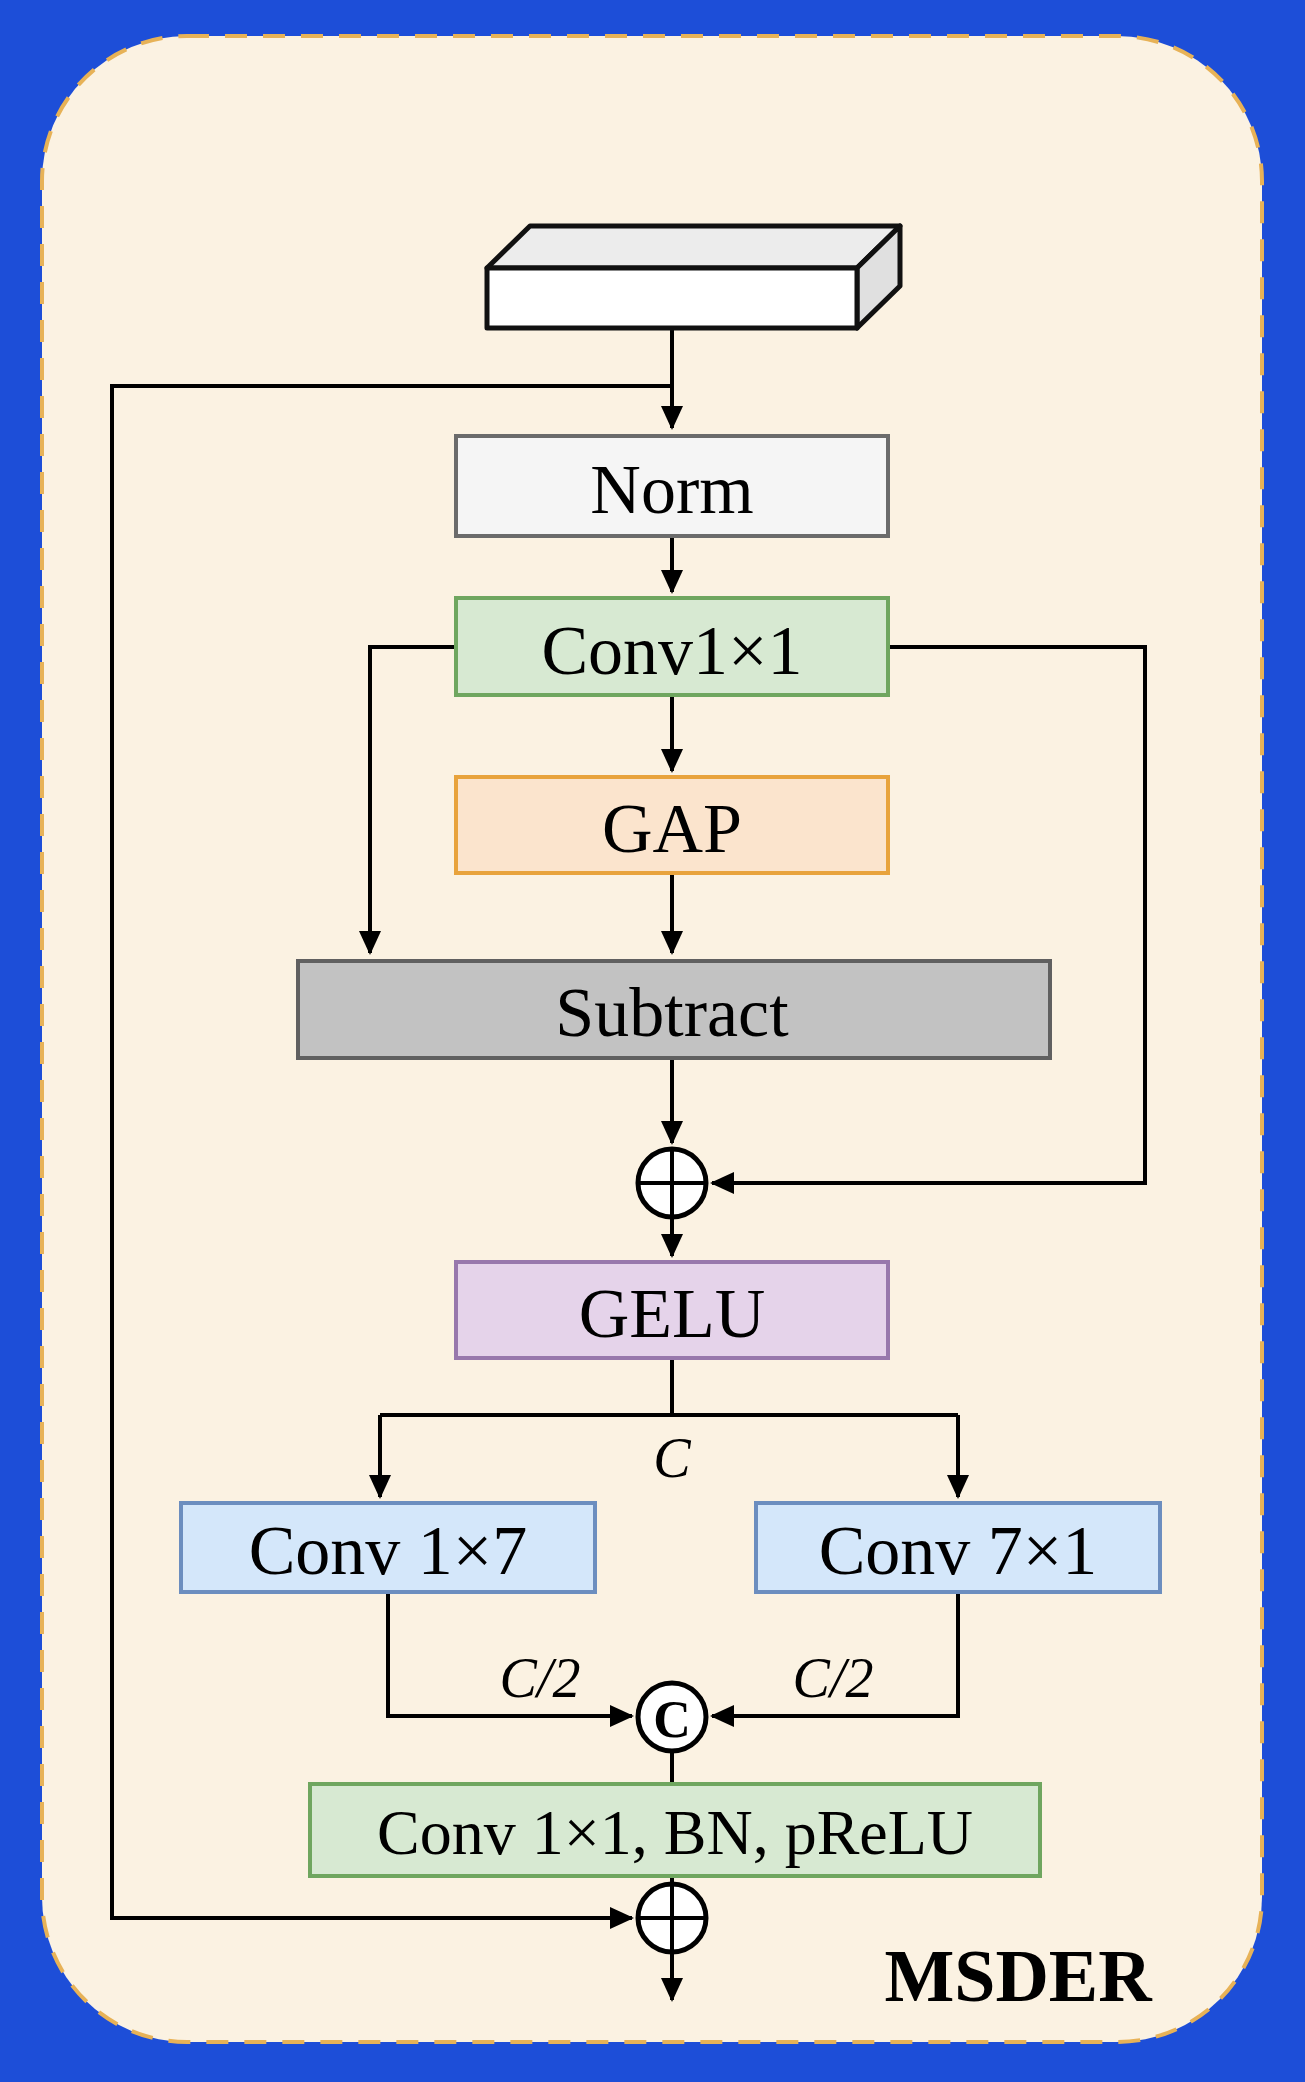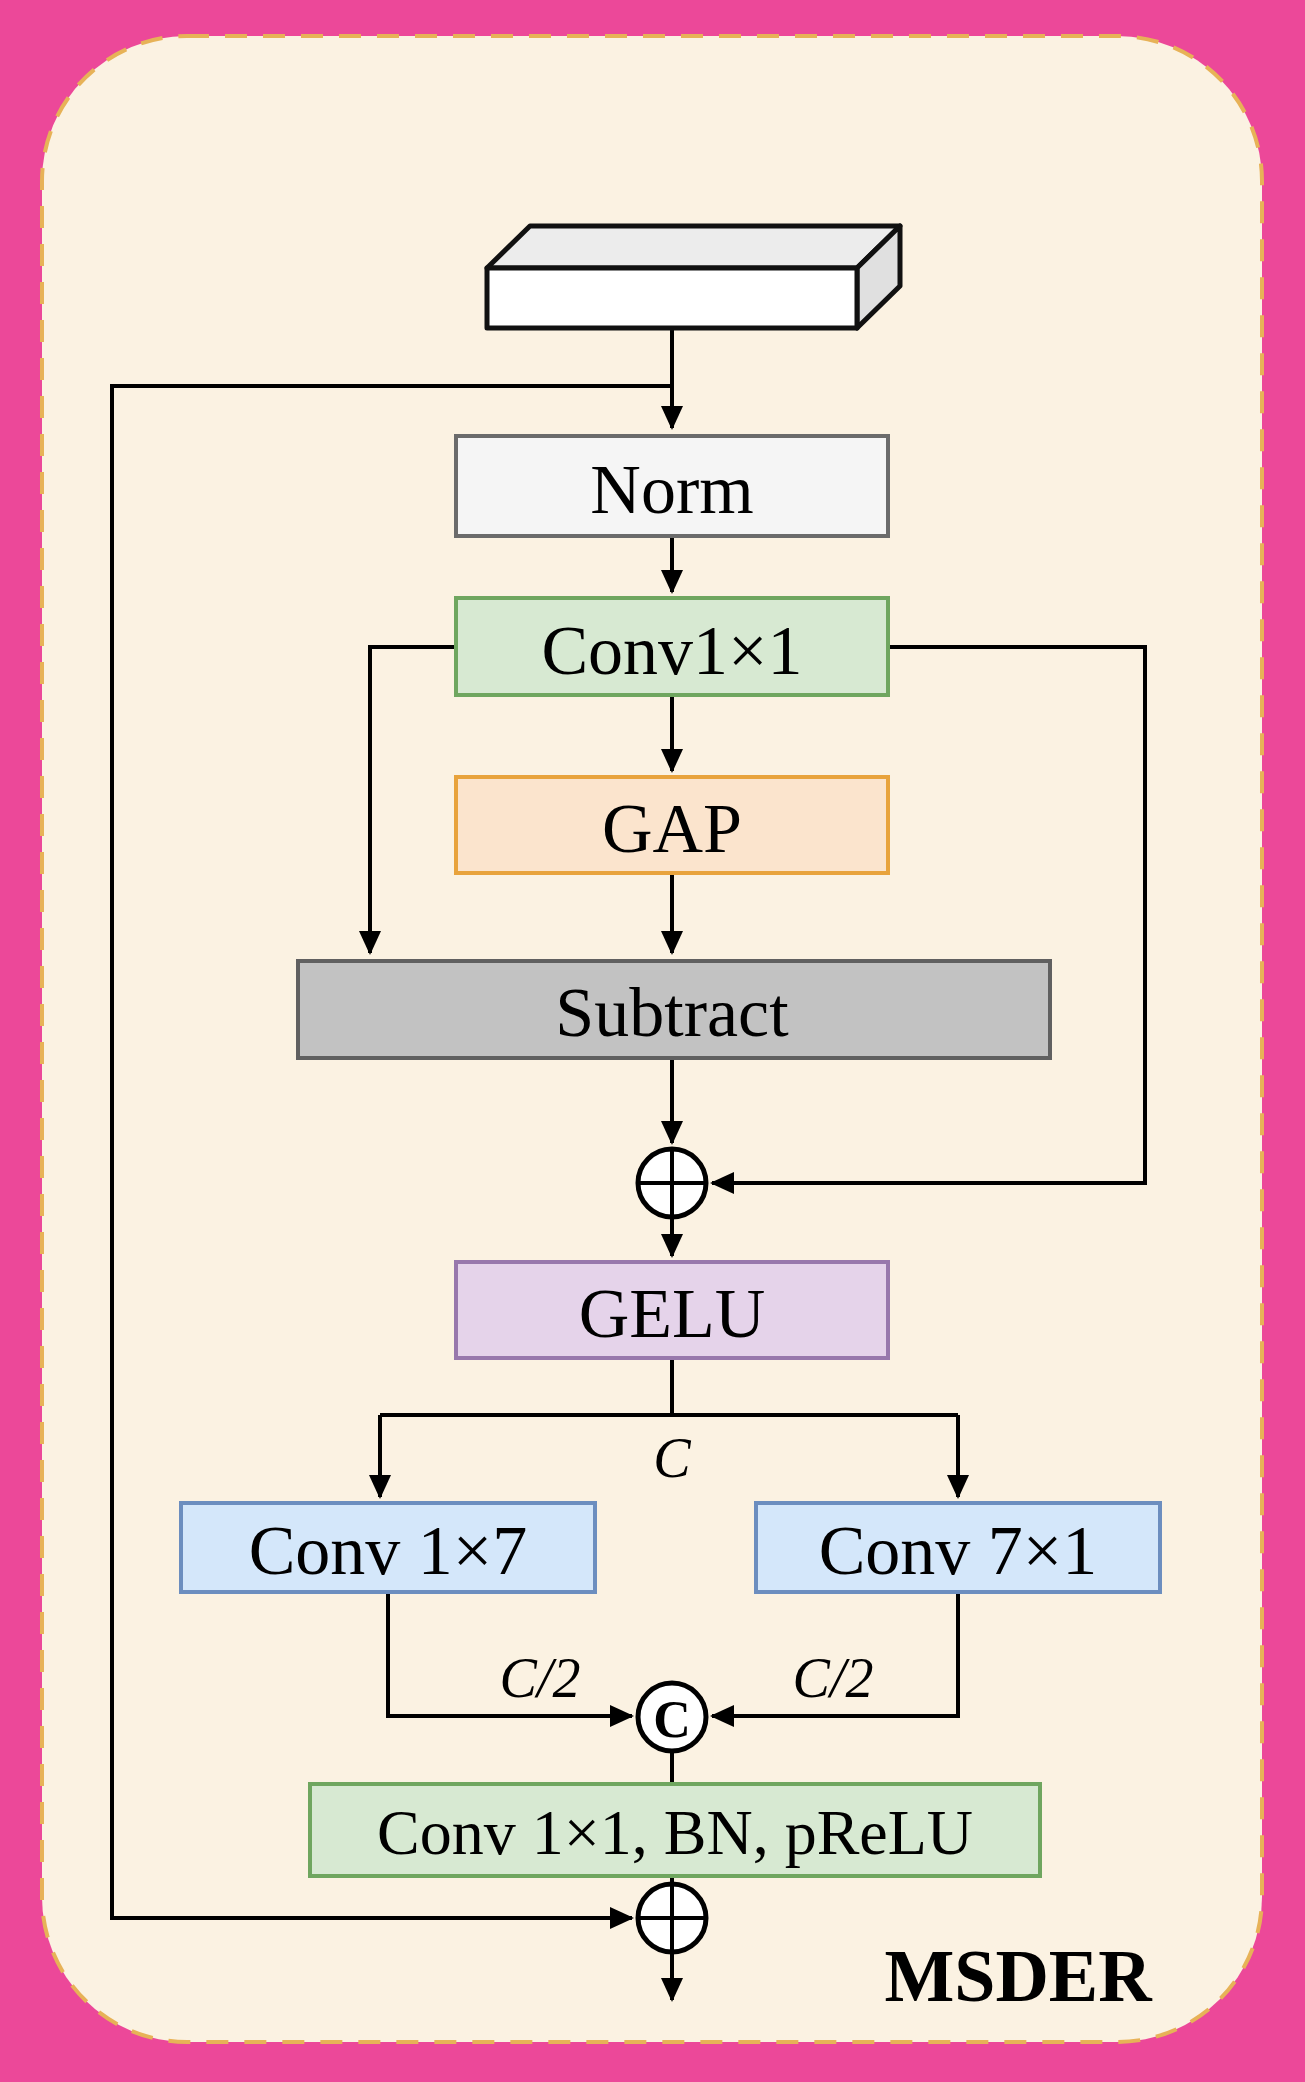--- a/index.html
+++ b/index.html
@@ -1,16 +1,16 @@
 <!DOCTYPE html>
 <html><head>
 <meta charset="utf-8">
 <style>
   html,body{margin:0;padding:0;background:#ffffff;}
-  .stage{width:1305px;height:2082px;position:relative;background:#ec4899;}
+  .stage{width:1305px;height:2082px;position:relative;background:#1d4ed8;}
   svg{display:block;}
   .edge{fill:none;stroke:#000000;stroke-width:4;}
   .node-rect{stroke-width:4;}
   .op-circle{fill:#ffffff;stroke:#000000;stroke-width:5;}
   .op-cross{stroke:#000000;stroke-width:4;fill:none;}
   text{font-family:"Liberation Serif","DejaVu Serif",serif;fill:#000000;
        text-anchor:middle;dominant-baseline:central;}
   .node-label{font-size:70px;}
   .node-label-wide{font-size:64px;}
   .math-label{font-size:56px;font-style:italic;}

